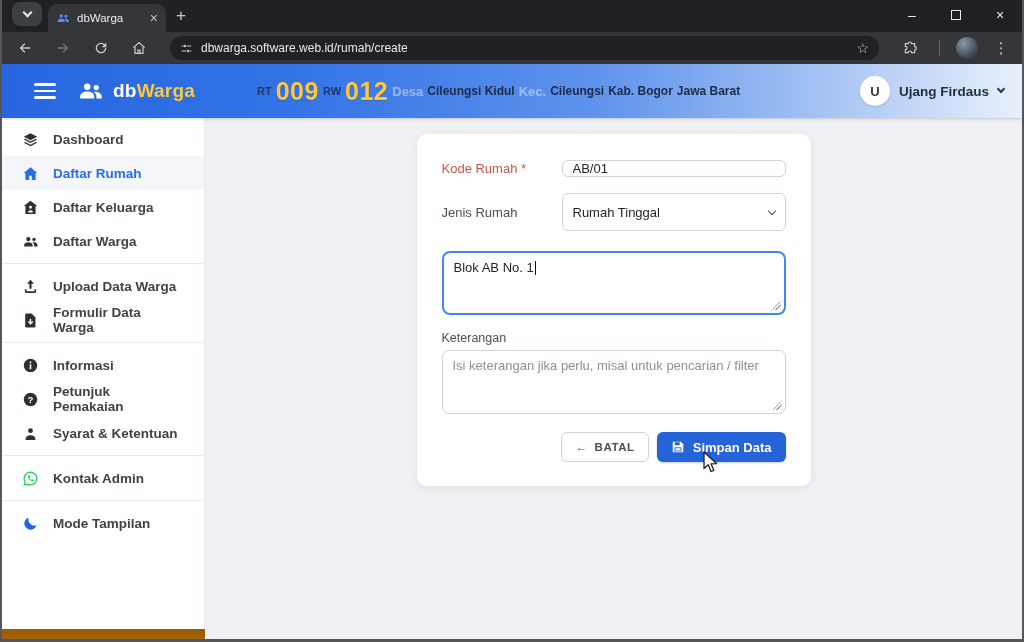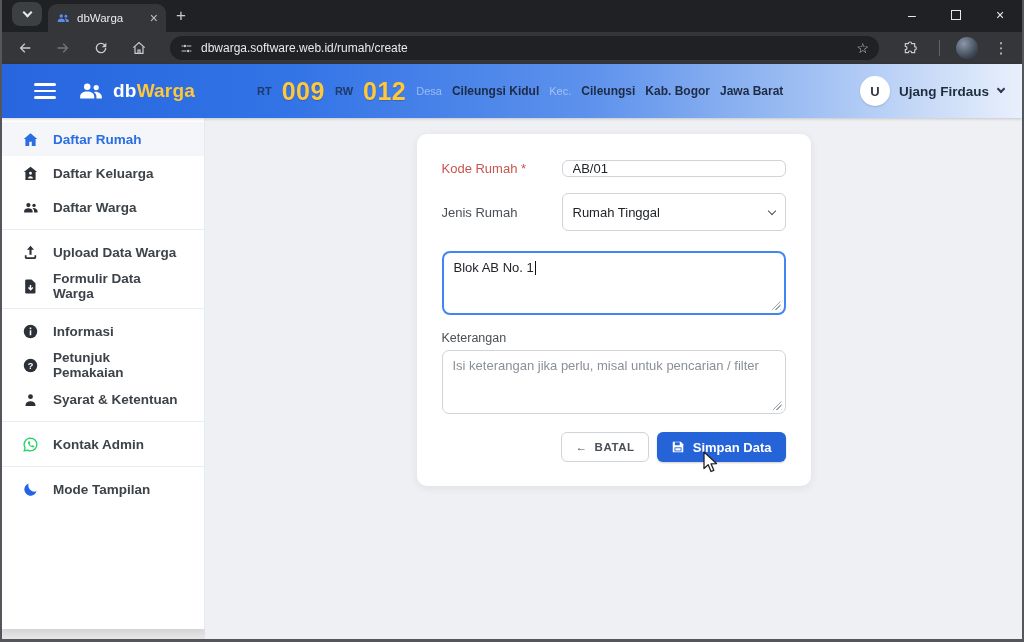--- a/index.html
+++ b/index.html
@@ -1,19 +1,19 @@
 <!DOCTYPE html>
 <html><head>
 <meta charset="utf-8">
 <style>
   * { margin:0; padding:0; box-sizing:border-box; }
   html,body { width:1024px; height:642px; font-family:"Liberation Sans", sans-serif; background:#000; }
   .window { position:relative; width:1024px; height:642px; display:flex; flex-direction:column;
             border-left:2px solid #54565c; border-right:2px solid #54565c; border-bottom:3px solid #54565c;
-            background:#e5e5e5; overflow:hidden; }
+            background:#a16207; overflow:hidden; }
 
   
   .tabstrip { height:32px; background:#202124; display:flex; align-items:flex-end; flex:0 0 auto; }
   .tabsearch { width:30px; height:24px; margin:0 6px 4px 10px; border-radius:8px; background:#3c4043;
                display:flex; align-items:center; justify-content:center; align-self:center; cursor:pointer; }
   .chev { display:inline-block; width:7px; height:7px; border-right:2px solid #e8eaed; border-bottom:2px solid #e8eaed;
           transform:rotate(45deg); margin-top:-3px; }
   .tab { width:118px; height:28px; background:#35363a; border-radius:9px 9px 0 0; display:flex; align-items:center;
          padding:0 8px; gap:7px; color:#e8eaed; font-size:11.5px; }
   .tab .title { flex:1; overflow:hidden; white-space:nowrap; }
@@ -40,24 +40,24 @@
   
   .appheader { height:54px; flex:0 0 auto; display:flex; align-items:center; padding:0 18px;
                background:linear-gradient(90deg,#2766df 0%, #3273e6 28%, #5e92ec 58%, #a9c6f4 82%, #e9f0fc 100%);
                box-shadow:0 1px 3px rgba(0,0,0,.18); position:relative; z-index:5; }
   .hamburger { width:22px; display:flex; flex-direction:column; gap:4px; cursor:pointer; margin-left:14px; }
   .hamburger span { height:2.5px; background:#fff; border-radius:2px; }
   .brand { display:flex; align-items:center; gap:9px; margin-left:22px; cursor:pointer; }
   .brand svg { width:26px; height:26px; color:#fff; }
   .brand-text { font-size:19px; font-weight:bold; letter-spacing:.2px; }
   .brand-db { color:#ffffff; } .brand-warga { color:#ffc73a; }
-  .region { display:flex; align-items:center; margin-left:62px; gap:10px; white-space:nowrap; }
+  .region { display:flex; align-items:center; margin-left:62px; gap:4px; white-space:nowrap; }
   .rg-lbl { font-size:11px; font-weight:bold; color:#1e3a66; }
   .rg-num { font-size:25px; font-weight:bold; color:#ffc columns73a; color:#ffc73a; text-shadow:0 1px 1px rgba(0,0,0,.18); letter-spacing:.5px; }
-  .rg-faint { font-size:11px; font-weight:normal; color:#dce9fb; opacity:.55; }
+  .rg-faint { font-size:13px; font-weight:bold; color:#dce9fb; opacity:.55; }
   .rg-place { font-size:12px; font-weight:bold; color:#1d2b45; }
   .userbox { margin-left:auto; display:flex; align-items:center; gap:9px; cursor:pointer; }
   .user-avatar { width:30px; height:30px; border-radius:50%; background:#fff; display:flex; align-items:center;
                  justify-content:center; font-size:13px; font-weight:bold; color:#343a40; box-shadow:0 1px 2px rgba(0,0,0,.15); }
   .user-name { font-size:13.5px; font-weight:bold; color:#1f2d3d; }
   .chev-dark { display:inline-block; width:6px; height:6px; border-right:2px solid #2b3a52; border-bottom:2px solid #2b3a52;
                transform:rotate(45deg); margin-top:-4px; }
 
   
   .bodyrow { flex:1; display:flex; min-height:0; }
@@ -215,20 +215,30 @@
     </div>
     <div class="userbox">
       <div class="user-avatar">U</div>
       <span class="user-name">Ujang Firdaus</span>
       <span class="chev-dark"></span>
     </div>
   </div>
 
   <div class="bodyrow">
     <div class="sidebar">
+      <div class="sb-item">
+        <svg viewBox="0 0 24 24">
+            <g fill="currentColor">
+              <path d="M12 3 2.5 8 12 13l9.5-5z"></path>
+              <path d="m4.6 10.9-2.1 1.1L12 17l9.5-5-2.1-1.1L12 14.8z"></path>
+              <path d="m4.6 15.4-2.1 1.1L12 21.5l9.5-5-2.1-1.1L12 19.3z"></path>
+            </g>
+          </svg>
+        <span>Dashboard</span>
+      </div>
       <div class="sb-item active">
         <svg viewBox="0 0 24 24">
             <path fill="currentColor" d="M12 3l9.5 8.2h-2.3V21h-5.4v-6h-3.6v6H4.8v-9.8H2.5z"></path>
           </svg>
         <span>Daftar Rumah</span>
       </div>
       <div class="sb-item">
         <svg viewBox="0 0 24 24">
             <path fill="currentColor" d="M12 2.5 2.5 10h2.3v11h14.4V10h2.3zm0 7.2a2 2 0 1 1 0 4 2 2 0 0 1 0-4zm-3.4 9.3c0-1.9 1.5-3 3.4-3s3.4 1.1 3.4 3z"></path>
           </svg>

